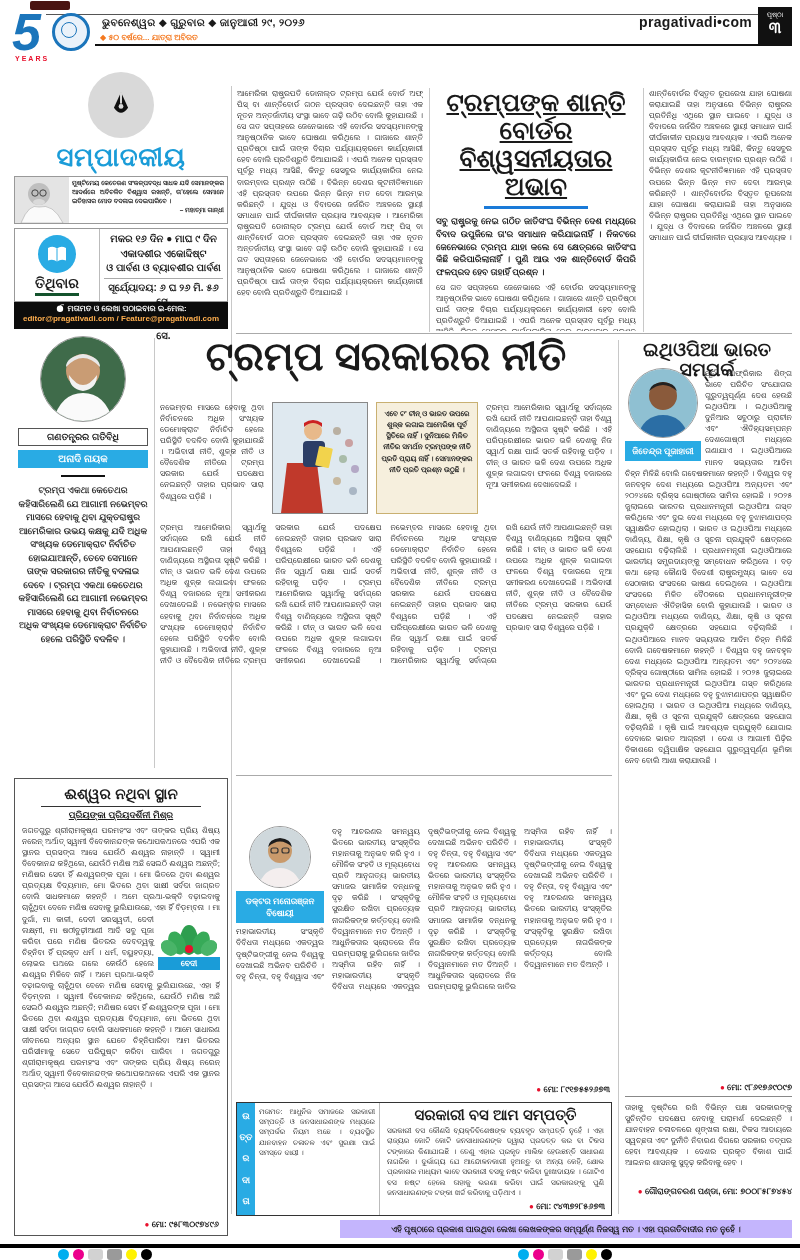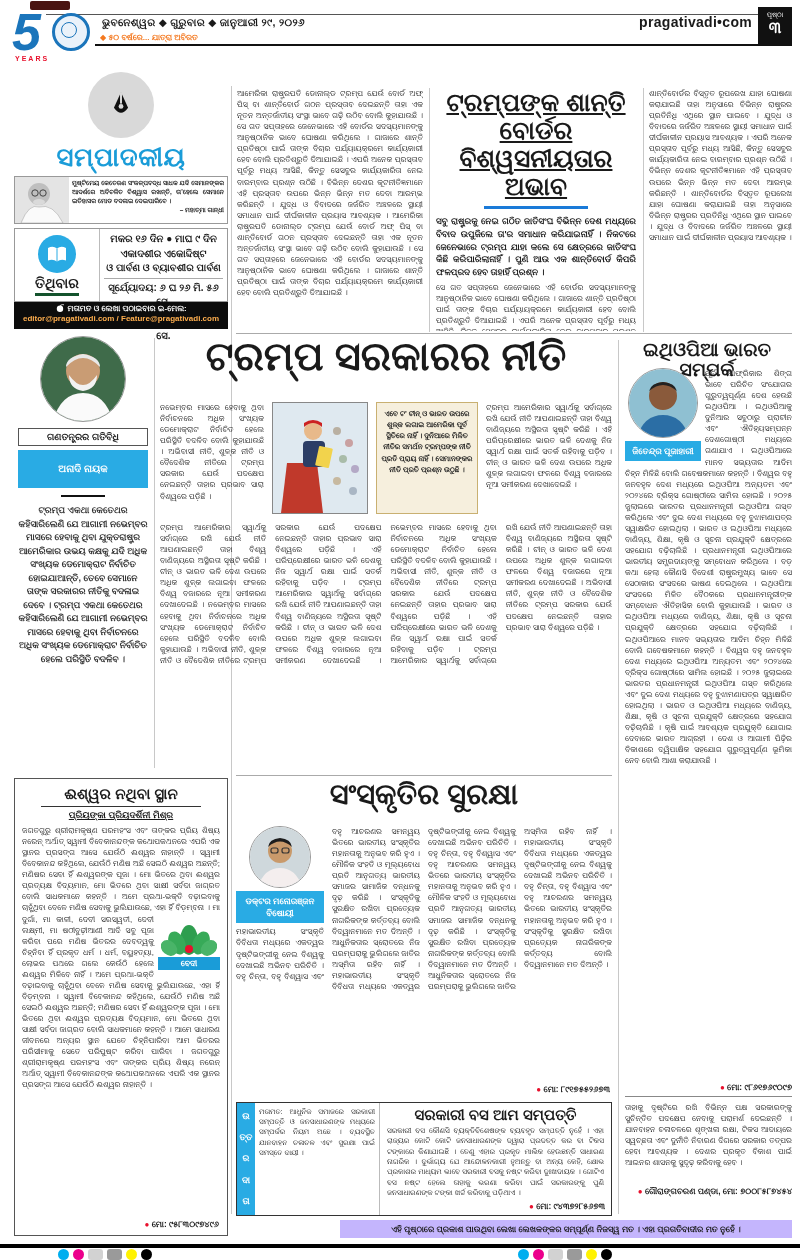--- a/index.html
+++ b/index.html
@@ -37,21 +37,21 @@
   .tb-title{font-size:14px;font-weight:900;margin-top:2px;border-bottom:3px solid #14532d;padding-bottom:1px;}
   .tb-r{flex:1;padding:3px 4px;text-align:center;font-size:10px;font-weight:bold;line-height:1.45;}
   .tb-r hr{border:none;border-top:1px solid #aaa;margin:2px 0;}
   .email-bar{left:14px;top:302px;width:214px;height:27px;background:#0c0c0c;color:#fff;text-align:center;box-sizing:border-box;padding-top:2px;}
   .email-bar .l1{font-size:8px;font-weight:bold;}
   .email-bar .l2{font-size:8px;font-weight:bold;color:#ffaf4f;}
   
   .rail{left:18px;top:336px;width:130px;}
   .rail-photo{width:84px;height:84px;border-radius:50%;overflow:hidden;border:1px solid #999;margin:0 auto;}
   .rail-kicker{margin-top:6px;border:1px solid #555;font-size:9.5px;font-weight:bold;text-align:center;padding:2px 12px;}
-  .rail-author{margin-top:4px;background:#29abe4;color:#fff;font-size:10px;font-weight:bold;text-align:center;padding:13px 0;}
+  .rail-author{margin-top:4px;background:#29abe4;color:#fff;font-size:10px;font-weight:bold;text-align:center;padding:3px 0;}
   .rail-div{width:44px;height:2px;background:#111;margin:7px auto;}
   .rail-text{font-size:9px;font-weight:600;color:#333;text-align:center;line-height:1.5;height:268px;overflow:hidden;}
   
   .m1{left:237px;top:88px;width:186px;height:243px;}
   .m2{left:436px;top:88px;width:200px;height:243px;overflow:hidden;}
   .m2 .h{font-size:25px;font-weight:900;text-align:center;line-height:1.12;text-decoration:underline;}
   .m2 .bar{width:104px;height:3px;background:#1a7ad8;margin:6px auto;}
   .m2 .intro{font-size:8.8px;font-weight:bold;text-align:justify;line-height:1.45;}
   .m2 .more{margin-top:3px;}
   .m3{left:649px;top:88px;width:143px;height:243px;}
@@ -258,21 +258,20 @@
       </div>
       <div class="r-label">ଜିତେନ୍ଦ୍ର ପୂଜାହାରୀ</div>
     </div>
     <span>ପୂର୍ବ ଆଫ୍ରିକାର ଶିଙ୍ଗ ଭାବେ ପରିଚିତ ସଂଯୋଗର ଗୁରୁତ୍ୱପୂର୍ଣ୍ଣ ଦେଶ ହେଉଛି ଇଥିଓପିଆ । ଇଥିଓପିଆକୁ ଦୁନିଆର ସବୁଠାରୁ ପ୍ରାଚୀନ ଏବଂ ଐତିହ୍ୟସମ୍ପନ୍ନ ଦେଶଗୋଷ୍ଠୀ ମଧ୍ୟରେ ଗଣାଯାଏ । ଇଥିଓପିଆରେ ମାନବ ସଭ୍ୟତାର ଆଦିମ ଚିହ୍ନ ମିଳିଛି ବୋଲି ଗବେଷକମାନେ କହନ୍ତି । ବିଶ୍ୱର ବହୁ ଜନବହୁଳ ଦେଶ ମଧ୍ୟରେ ଇଥିଓପିଆ ଅନ୍ୟତମ ଏବଂ ୨୦୨୪ରେ ବ୍ରିକ୍ସ ଗୋଷ୍ଠୀରେ ସାମିଲ ହୋଇଛି । ୨୦୨୫ ଜୁଲାଇରେ ଭାରତର ପ୍ରଧାନମନ୍ତ୍ରୀ ଇଥିଓପିଆ ଗସ୍ତ କରିଥିଲେ ଏବଂ ଦୁଇ ଦେଶ ମଧ୍ୟରେ ବହୁ ବୁଝାମଣାପତ୍ର ସ୍ୱାକ୍ଷରିତ ହୋଇଥିଲା । ଭାରତ ଓ ଇଥିଓପିଆ ମଧ୍ୟରେ ବାଣିଜ୍ୟ, ଶିକ୍ଷା, କୃଷି ଓ ସୂଚନା ପ୍ରଯୁକ୍ତି କ୍ଷେତ୍ରରେ ସହଯୋଗ ବଢ଼ିଚାଲିଛି । ପ୍ରଧାନମନ୍ତ୍ରୀ ଇଥିଓପିଆରେ ଭାରତୀୟ ସମ୍ପ୍ରଦାୟଙ୍କୁ ସମ୍ବୋଧନ କରିଥିଲେ । ବଡ଼ କଥା ହେଲା କୌଣସି ବିଦେଶୀ ରାଷ୍ଟ୍ରମୁଖ୍ୟ ଭାବେ ସେ ସେଠାକାର ସଂସଦରେ ଭାଷଣ ଦେଇଥିଲେ । ଇଥିଓପିଆ ସଂସଦରେ ମିଳିତ ବୈଠକରେ ପ୍ରଧାନମନ୍ତ୍ରୀଙ୍କ ସମ୍ବୋଧନ ଐତିହାସିକ ବୋଲି କୁହାଯାଉଛି । ଭାରତ ଓ ଇଥିଓପିଆ ମଧ୍ୟରେ ବାଣିଜ୍ୟ, ଶିକ୍ଷା, କୃଷି ଓ ସୂଚନା ପ୍ରଯୁକ୍ତି କ୍ଷେତ୍ରରେ ସହଯୋଗ ବଢ଼ିଚାଲିଛି । ଇଥିଓପିଆରେ ମାନବ ସଭ୍ୟତାର ଆଦିମ ଚିହ୍ନ ମିଳିଛି ବୋଲି ଗବେଷକମାନେ କହନ୍ତି । ବିଶ୍ୱର ବହୁ ଜନବହୁଳ ଦେଶ ମଧ୍ୟରେ ଇଥିଓପିଆ ଅନ୍ୟତମ ଏବଂ ୨୦୨୪ରେ ବ୍ରିକ୍ସ ଗୋଷ୍ଠୀରେ ସାମିଲ ହୋଇଛି । ୨୦୨୫ ଜୁଲାଇରେ ଭାରତର ପ୍ରଧାନମନ୍ତ୍ରୀ ଇଥିଓପିଆ ଗସ୍ତ କରିଥିଲେ ଏବଂ ଦୁଇ ଦେଶ ମଧ୍ୟରେ ବହୁ ବୁଝାମଣାପତ୍ର ସ୍ୱାକ୍ଷରିତ ହୋଇଥିଲା । ଭାରତ ଓ ଇଥିଓପିଆ ମଧ୍ୟରେ ବାଣିଜ୍ୟ, ଶିକ୍ଷା, କୃଷି ଓ ସୂଚନା ପ୍ରଯୁକ୍ତି କ୍ଷେତ୍ରରେ ସହଯୋଗ ବଢ଼ିଚାଲିଛି । କୃଷି ପାଇଁ ଆବଶ୍ୟକ ପ୍ରଯୁକ୍ତି ଯୋଗାଇ ଦେବାରେ ଭାରତ ଆଗ୍ରହୀ । ଦେଶ ଓ ଆଗାମୀ ପିଢ଼ିର ବିକାଶରେ ଦ୍ୱିପାକ୍ଷିକ ସହଯୋଗ ଗୁରୁତ୍ୱପୂର୍ଣ୍ଣ ଭୂମିକା ନେବ ବୋଲି ଆଶା କରାଯାଉଛି ।</span>
   </div>
   <div class="abs ra-phone phone"><span class="rdot">●</span> <span>ମୋ: ୯୮୬୧୭୬୯୦୯୭</span></div>
   <div class="abs ra-rule"></div>
   <div class="abs ra-resp small just">ତାହାକୁ ଦୃଷ୍ଟିରେ ରଖି ବିଭିନ୍ନ ପକ୍ଷ ସରକାରଙ୍କୁ ସୁଚିନ୍ତିତ ପଦକ୍ଷେପ ନେବାକୁ ପରାମର୍ଶ ଦେଇଛନ୍ତି । ଯାନବାହନ ଚଳାଚଳରେ ଶୃଙ୍ଖଳା ରକ୍ଷା, ଟିକସ ଆଦାୟରେ ସ୍ୱଚ୍ଛତା ଏବଂ ଦୁର୍ନୀତି ନିବାରଣ ଦିଗରେ ସରକାର ତତ୍ପର ହେବା ଆବଶ୍ୟକ । ଦେଶର ପ୍ରକୃତ ବିକାଶ ପାଇଁ ଆଇନର ଶାସନକୁ ସୁଦୃଢ଼ କରିବାକୁ ହେବ ।</div>
   <div class="abs ra-contact phone"><span class="rdot">●</span> <span>ଗୌରାଙ୍ଗଚରଣ ପଣ୍ଡା, ମୋ: ୭୦୦୮୫୮୭୪୫୪</span></div>
 
-  <div class="abs cu-h">ସଂସ୍କୃତିର ସୁରକ୍ଷା</div>
   <div class="abs cu-body small just">
     <div class="cu-photo">
       <div class="circ">
         <svg width="60" height="60" viewBox="0 0 60 60">
             <rect width="60" height="60" fill="#cfd8dc"></rect>
             <circle cx="30" cy="24" r="12" fill="#c99a6b"></circle>
             <path d="M18 20 Q30 9 42 20 Q41 12 30 11 Q19 12 18 20Z" fill="#1d1d1d"></path>
             <rect x="21" y="21" width="7" height="5" rx="2" fill="none" stroke="#333" stroke-width="1.2"></rect>
             <rect x="32" y="21" width="7" height="5" rx="2" fill="none" stroke="#333" stroke-width="1.2"></rect>
             <path d="M8 60 Q14 41 30 41 Q46 41 52 60 Z" fill="#f4eeee"></path>

